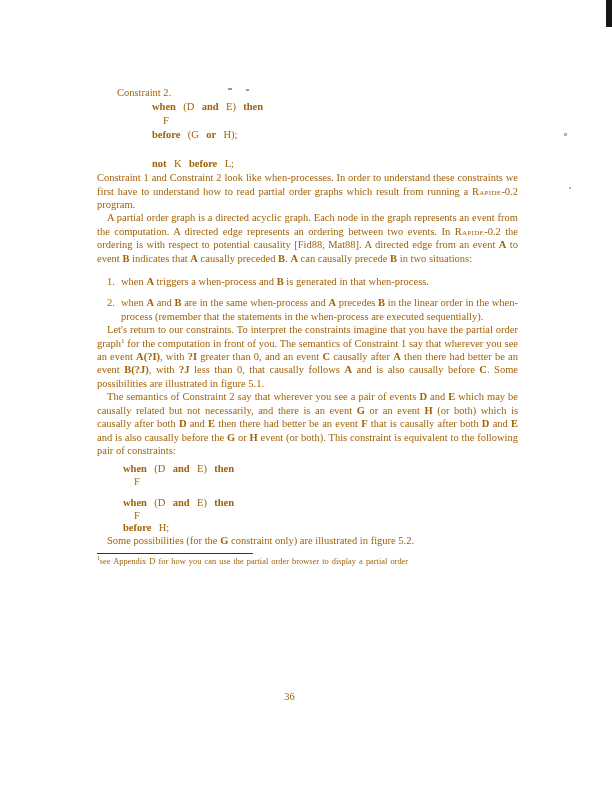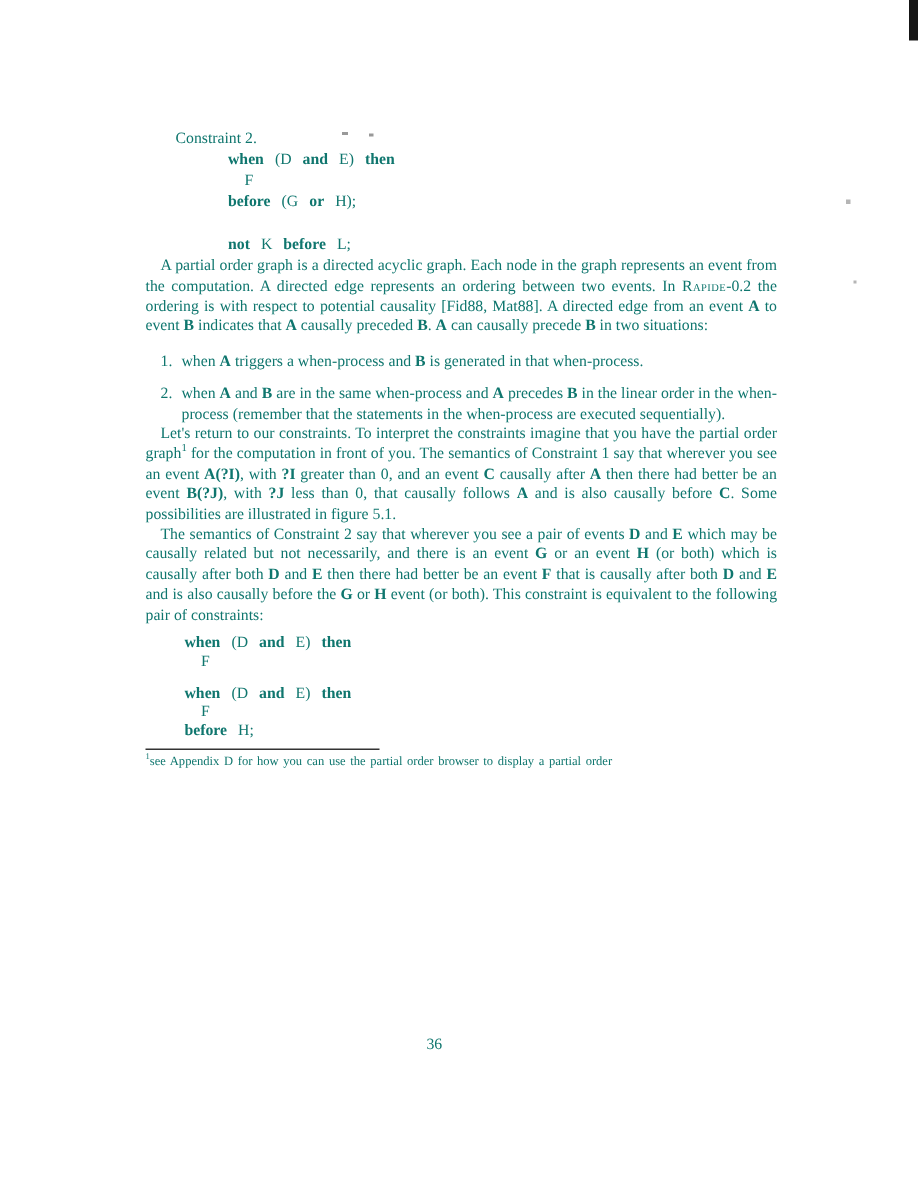--- a/index.html
+++ b/index.html
@@ -2,21 +2,21 @@
 <html><head>
 <meta charset="utf-8">
 <style>
   html,body { margin:0; padding:0; background:#ffffff; }
   .page {
     position:relative;
     width:612px; height:791px;
     background:#ffffff;
     overflow:hidden;
     font-family:"Liberation Serif","DejaVu Serif",serif;
-    color:#0f766e;
+    color:#a16207;
   }
   .content {
     position:absolute; left:97px; top:0;
     width:421px;
     padding-top:86px;
     font-size:10.5px; line-height:13.4px;
   }
   
   .code-block { }
   .code-label { margin-left:20px; line-height:14px; }
@@ -85,20 +85,21 @@
         <div class="code-line"><span class="seg-b">before</span><span> (G </span><span class="seg-b">or</span><span> H);</span></div>
       </div>
     </section>
 
     <section class="code-block cb-top cb-c3">
       <div class="code-lines">
         <div class="code-line"><span class="seg-b">not</span><span> K </span><span class="seg-b">before</span><span> L;</span></div>
       </div>
     </section>
 
+    <p class="para p1"><span>Constraint 1 and Constraint 2 look like when-processes.  In order to understand these constraints we first have to understand how to read partial order graphs which result from running a </span><span class="seg-sc">Rapide</span><span>-0.2 program.</span></p>
 
     <p class="para indented p2"><span>A partial order graph is a directed acyclic graph. Each node in the graph represents an event from the computation. A directed edge represents an ordering between two events. In </span><span class="seg-sc">Rapide</span><span>-0.2 the ordering is with respect to </span><span class="seg-i">potential causality</span><span> [Fid88, Mat88]. A directed edge from an event </span><span class="seg-b">A</span><span> to event </span><span class="seg-b">B</span><span> indicates that </span><span class="seg-b">A</span><span> causally preceded </span><span class="seg-b">B</span><span>. </span><span class="seg-b">A</span><span> can causally precede </span><span class="seg-b">B</span><span> in two situations:</span></p>
 
     <div class="list">
       <div class="list-item">
         <span class="li-marker">1.</span>
         <span class="li-text"><span>when </span><span class="seg-b">A</span><span> triggers a when-process and </span><span class="seg-b">B</span><span> is generated in that when-process.</span></span>
       </div>
       <div class="list-item">
         <span class="li-marker">2.</span>
@@ -118,20 +119,21 @@
     </section>
 
     <section class="code-block cb-pair pair2">
       <div class="code-lines">
         <div class="code-line"><span class="seg-b">when</span><span> (D </span><span class="seg-b">and</span><span> E) </span><span class="seg-b">then</span></div>
         <div class="code-line fline"><span>F</span></div>
         <div class="code-line"><span class="seg-b">before</span><span> H;</span></div>
       </div>
     </section>
 
+    <p class="para indented p5"><span>Some possibilities (for the </span><span class="seg-b">G</span><span> constraint only) are illustrated in figure 5.2.</span></p>
 
     <div class="footnote-rule"></div>
     <div class="footnote"><sup>1</sup><span>see Appendix D for how you can use the partial order browser to display a partial order</span></div>
 
   </div>
 
   <div class="page-number">36</div>
 
 </div>
 

